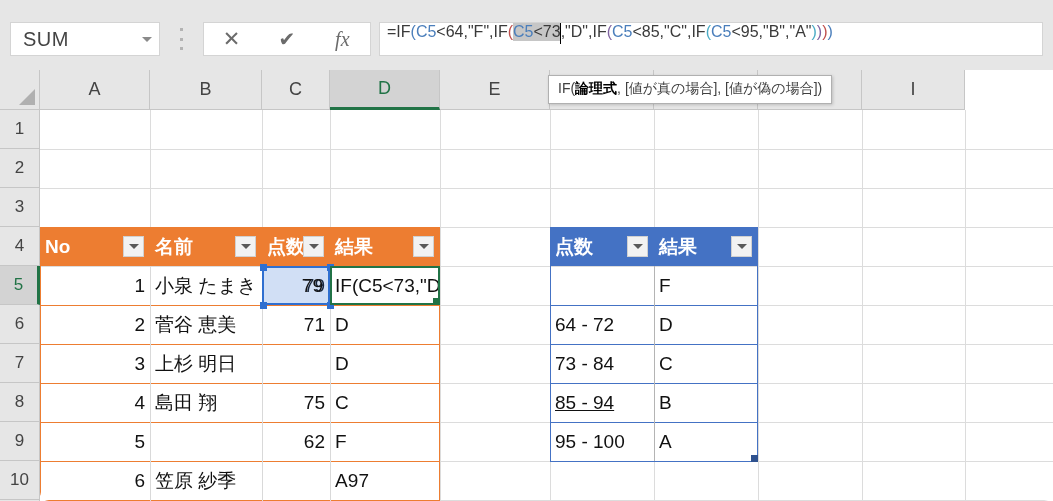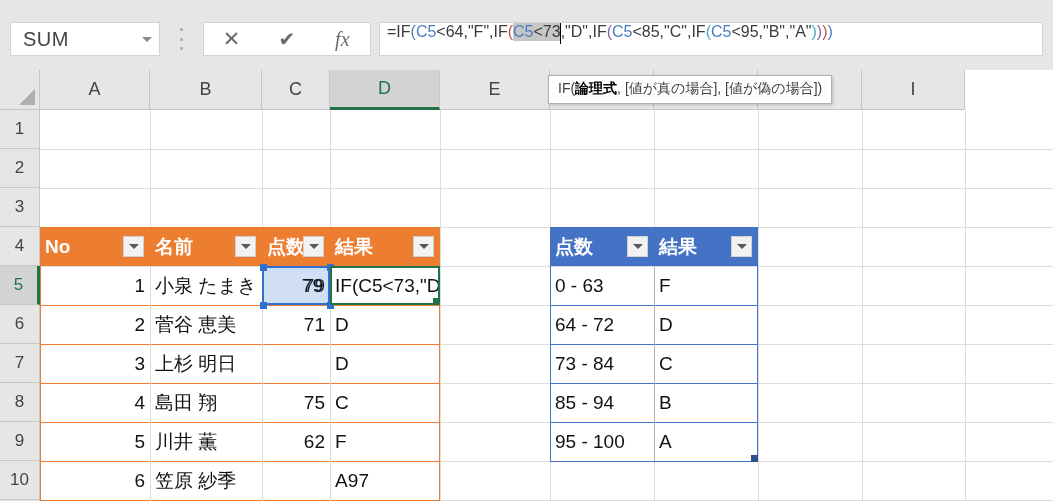--- a/index.html
+++ b/index.html
@@ -112,21 +112,21 @@
     border-bottom: 1px solid #c6c6c6;
     display: flex; align-items: center; justify-content: center;
     font-size: 17px; color: #444;
   }
   .rowhead.active {
     background: #d3d3d3; color: #217346;
     border-right: 3px solid #217346;
   }
 
   .cellarea { position: absolute; left: 40px; top: 40px;
-              width: 1013px; height: 391px; overflow: hidden; }
+              width: 1013px; height: 391px; overflow: hidden; border-radius: 9px; }
   .gridline-v { position: absolute; top: 0; width: 1px; height: 391px; background: #dcdcdc; }
   .gridline-h { position: absolute; left: 0; height: 1px; width: 1013px; background: #dcdcdc; }
 
   .cell {
     position: absolute;
     display: flex; align-items: center;
     font-size: 19px; color: #111;
     padding: 0 5px; white-space: nowrap; overflow: hidden;
   }
   .cell.right { justify-content: flex-end; }
@@ -339,21 +339,20 @@
       <div class="ocell-vline" style="left: 290px; top: 273px; height: 39px;"></div>
       <div class="cell right" style="left: 0px; top: 273px; width: 110px; height: 39px;">4</div>
       <div class="cell" style="left: 110px; top: 273px; width: 112px; height: 39px;">島田 翔</div>
       <div class="cell right" style="left: 222px; top: 273px; width: 68px; height: 39px;">75</div>
       <div class="cell" style="left: 290px; top: 273px; width: 110px; height: 39px;">C</div>
       <div class="orow-border" style="left: 0px; top: 351px; width: 400px;"></div>
       <div class="ocell-vline" style="left: 110px; top: 312px; height: 39px;"></div>
       <div class="ocell-vline" style="left: 222px; top: 312px; height: 39px;"></div>
       <div class="ocell-vline" style="left: 290px; top: 312px; height: 39px;"></div>
       <div class="cell right" style="left: 0px; top: 312px; width: 110px; height: 39px;">5</div>
-      <div class="cell" style="left: 110px; top: 312px; width: 112px; height: 39px;">川井 薫</div>
       <div class="cell right" style="left: 222px; top: 312px; width: 68px; height: 39px;">62</div>
       <div class="cell" style="left: 290px; top: 312px; width: 110px; height: 39px;">F</div>
       <div class="orow-border" style="left: 0px; top: 390px; width: 400px;"></div>
       <div class="ocell-vline" style="left: 110px; top: 351px; height: 39px;"></div>
       <div class="ocell-vline" style="left: 222px; top: 351px; height: 39px;"></div>
       <div class="ocell-vline" style="left: 290px; top: 351px; height: 39px;"></div>
       <div class="cell right" style="left: 0px; top: 351px; width: 110px; height: 39px;">6</div>
       <div class="cell" style="left: 110px; top: 351px; width: 112px; height: 39px;">笠原 紗季</div>
       <div class="cell right" style="left: 222px; top: 351px; width: 68px; height: 39px; margin-left: 44px;">97</div>
       <div class="cell" style="left: 290px; top: 351px; width: 110px; height: 39px;">A</div>
@@ -373,33 +372,32 @@
         <span class="tri-down"></span>
       </div>
       <div class="btbl-hdr" style="left: 614px; top: 117px; width: 104px; height: 39px;">
         <span>結果</span>
       </div>
       <div class="filter-btn" style="left: 691px; top: 126px;">
         <span class="tri-down"></span>
       </div>
       <div class="brow-border" style="left: 510px; top: 195px; width: 208px;"></div>
       <div class="binner-vline" style="left: 614px; top: 156px; height: 39px;"></div>
-      <div class="cell" style="left: 510px; top: 156px; width: 104px; height: 39px;">0 - 63</div>
       <div class="cell" style="left: 614px; top: 156px; width: 104px; height: 39px;">F</div>
       <div class="brow-border" style="left: 510px; top: 234px; width: 208px;"></div>
       <div class="binner-vline" style="left: 614px; top: 195px; height: 39px;"></div>
       <div class="cell" style="left: 510px; top: 195px; width: 104px; height: 39px;">64 - 72</div>
       <div class="cell" style="left: 614px; top: 195px; width: 104px; height: 39px;">D</div>
       <div class="brow-border" style="left: 510px; top: 273px; width: 208px;"></div>
       <div class="binner-vline" style="left: 614px; top: 234px; height: 39px;"></div>
       <div class="cell" style="left: 510px; top: 234px; width: 104px; height: 39px;">73 - 84</div>
       <div class="cell" style="left: 614px; top: 234px; width: 104px; height: 39px;">C</div>
       <div class="brow-border" style="left: 510px; top: 312px; width: 208px;"></div>
       <div class="binner-vline" style="left: 614px; top: 273px; height: 39px;"></div>
-      <div class="cell" style="left: 510px; top: 273px; width: 104px; height: 39px;">85 - 94</div>
+      <div class="cell" style="left: 510px; top: 273px; width: 104px; height: 39px; text-decoration: underline;">85 - 94</div>
       <div class="cell" style="left: 614px; top: 273px; width: 104px; height: 39px;">B</div>
       <div class="brow-border" style="left: 510px; top: 351px; width: 208px;"></div>
       <div class="binner-vline" style="left: 614px; top: 312px; height: 39px;"></div>
       <div class="cell" style="left: 510px; top: 312px; width: 104px; height: 39px;">95 - 100</div>
       <div class="cell" style="left: 614px; top: 312px; width: 104px; height: 39px;">A</div>
       <div class="bcol-vline" style="left: 510px; top: 156px; height: 195px;"></div>
       <div class="bcol-vline" style="left: 717px; top: 156px; height: 195px;"></div>
       <div class="resize-handle" style="left: 711px; top: 345px;"></div>
       <div class="marquee" style="left: 222px; top: 156px; width: 68px; height: 39px;">
         <span class="cell right" style="position: absolute; left: 0px; top: 0px; width: 100%; height: 100%;">79</span>

